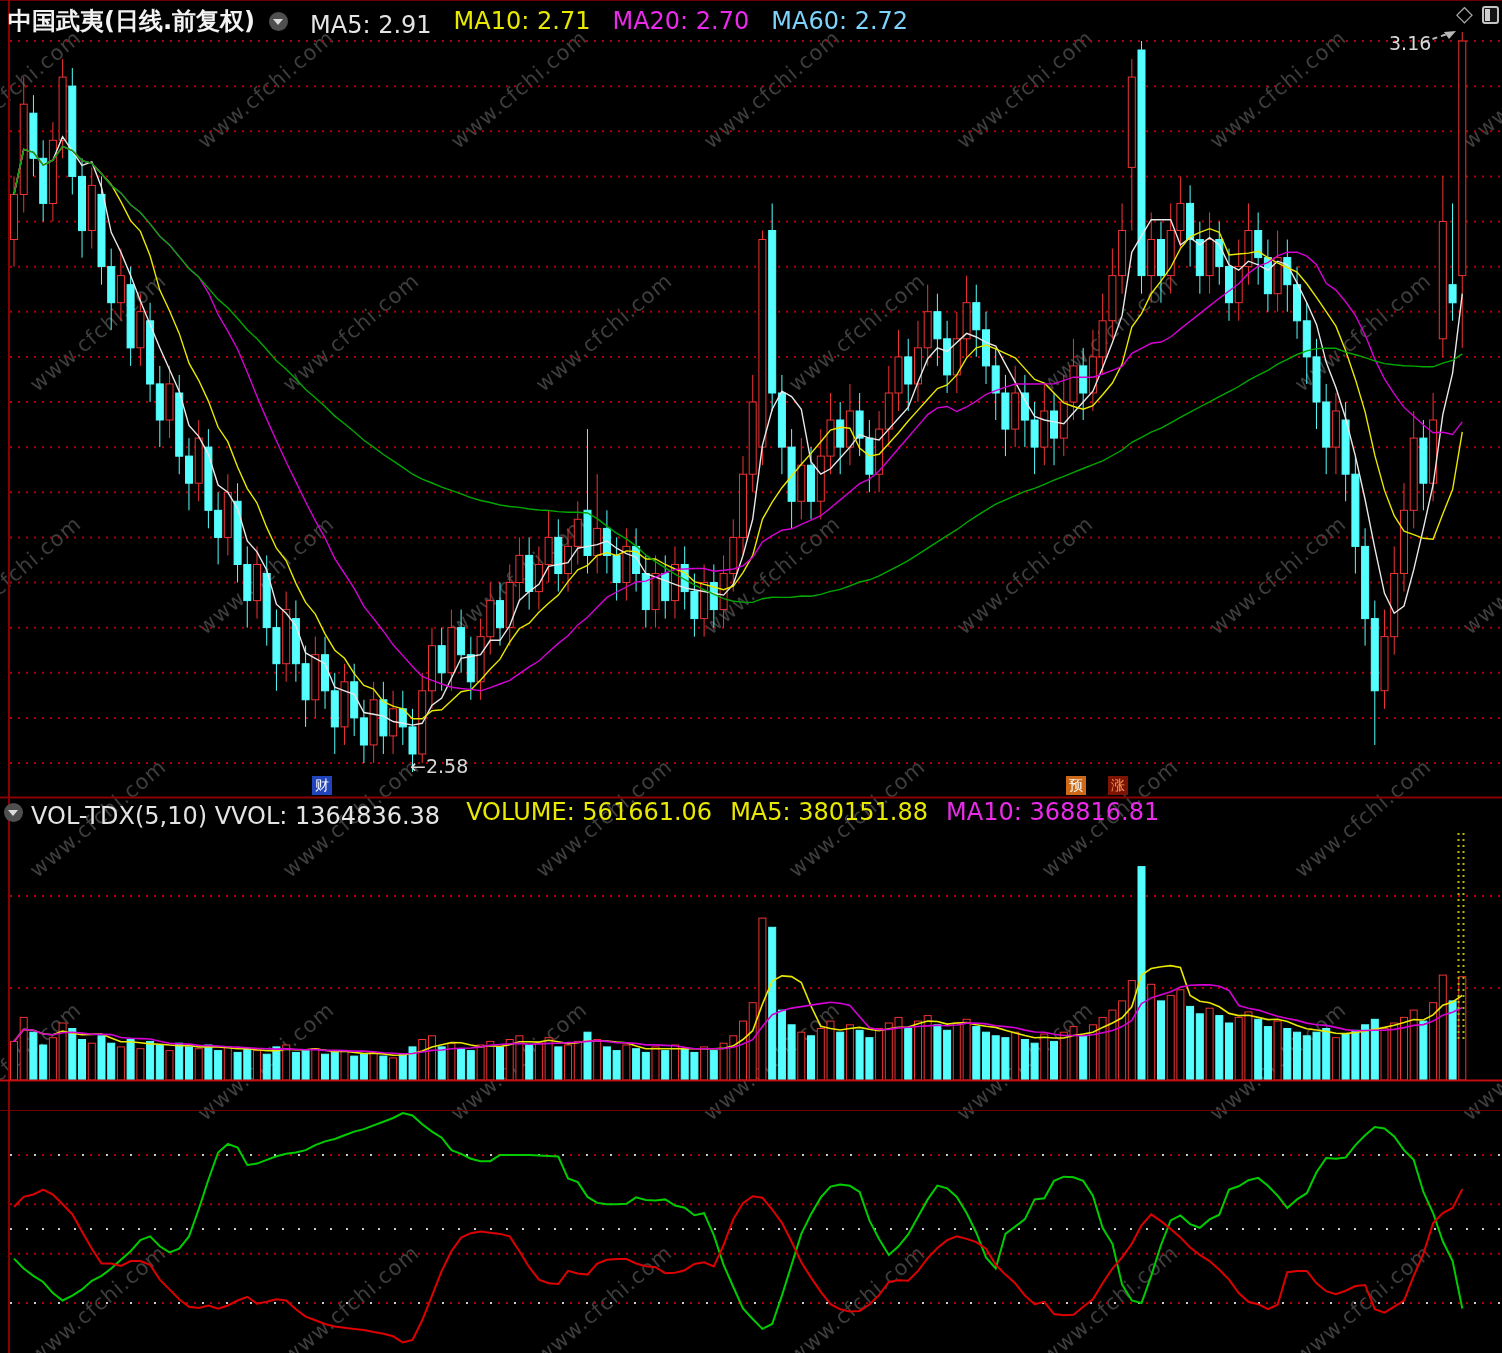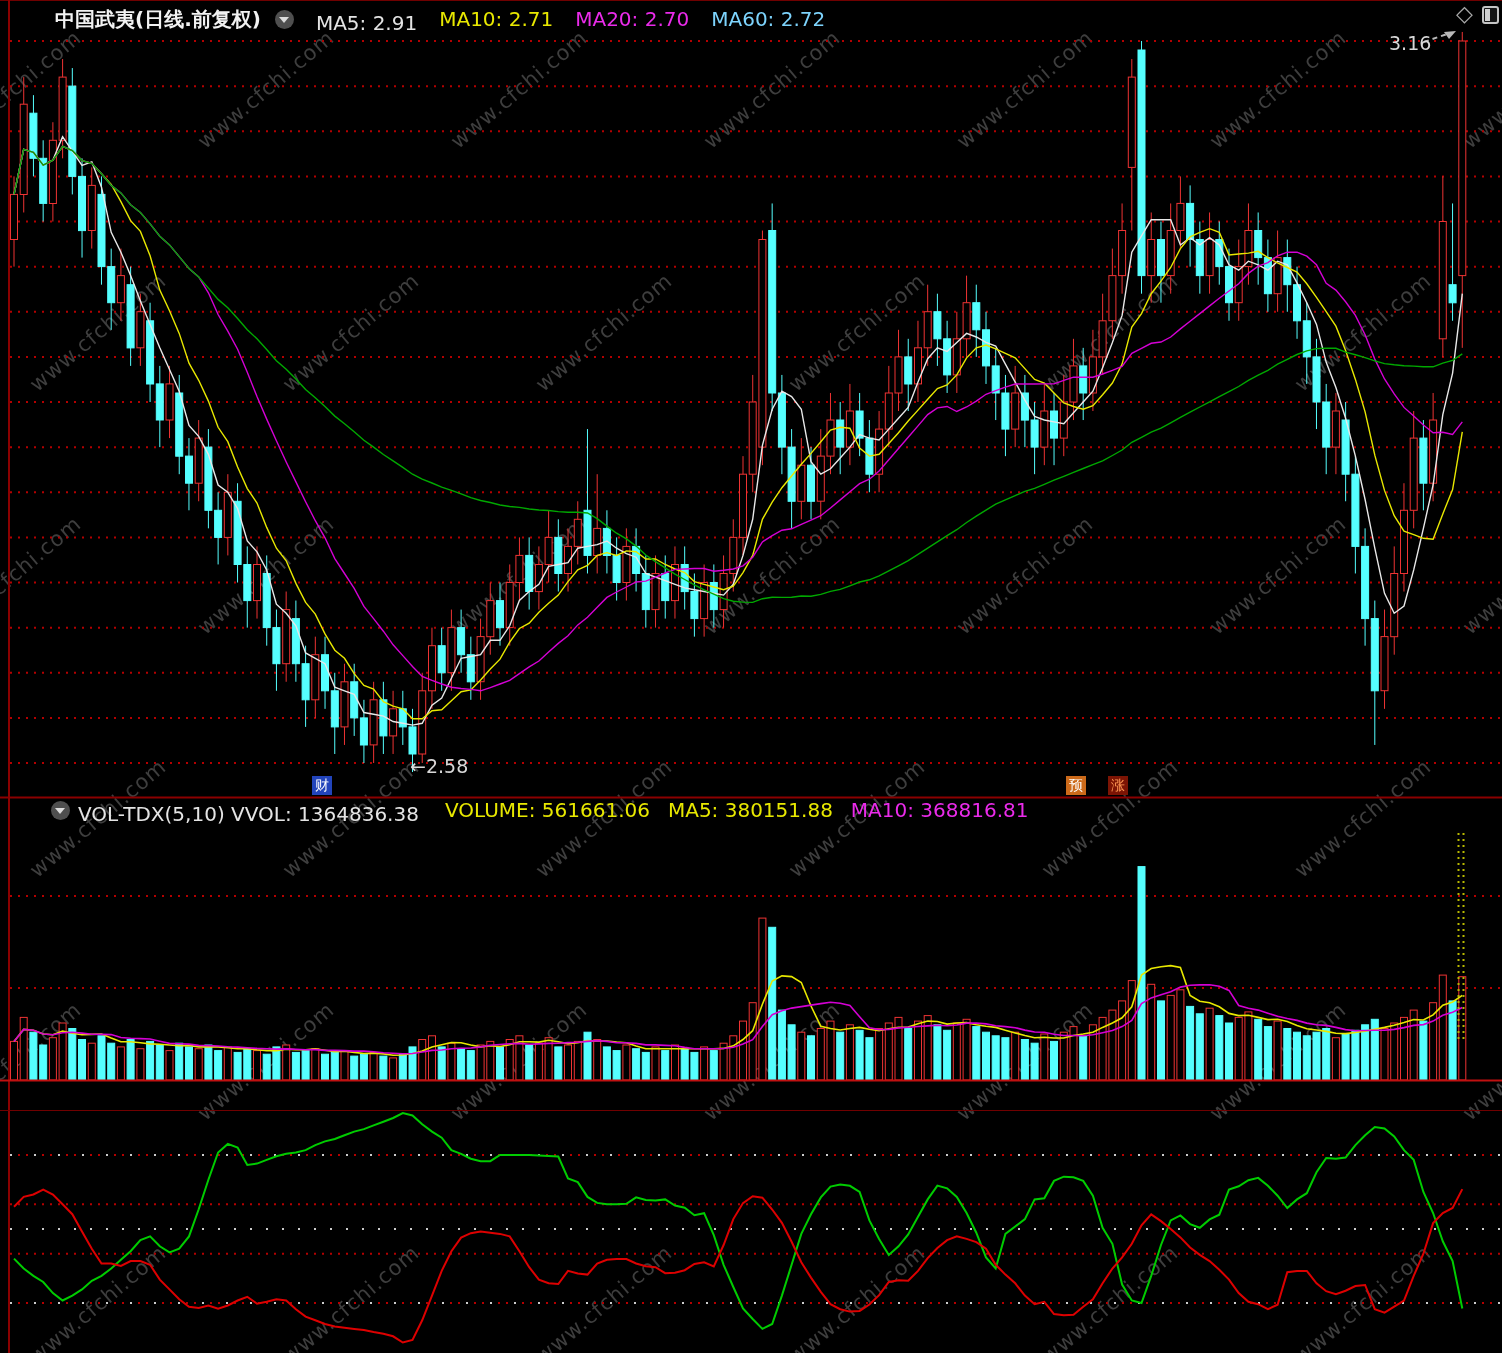--- a/index.html
+++ b/index.html
@@ -1,21 +1,21 @@
 <!DOCTYPE html>
 <html><head>
 <meta charset="utf-8">
 <style>
   html,body{margin:0;padding:0;background:#000;}
   body{width:1502px;height:1353px;font-family:"DejaVu Sans","Liberation Sans",sans-serif;}
   #app{position:relative;width:1502px;height:1353px;background:#000;overflow:hidden;}
   #chart-svg{position:absolute;left:0;top:0;z-index:2;}
   #wm-layer{position:absolute;left:0;top:0;width:100%;height:100%;z-index:1;}
   .wm{position:absolute;color:#3e3e3e;font-size:21px;letter-spacing:1px;transform:rotate(-40deg);transform-origin:left top;white-space:nowrap;}
-  .hdr{position:absolute;display:flex;align-items:center;font-size:20px;white-space:nowrap;z-index:5;padding-left:47px;}
+  .hdr{position:absolute;display:flex;align-items:center;font-size:24px;white-space:nowrap;z-index:5;}
   .hdr span{display:inline-block;}
   .mi{margin-left:22px;}
   .mi2{margin-left:18px;}
   .c-w{color:#e4e4e4;margin-top:8px;}
   .c-y{color:#e8e800;}
   .c-m{color:#ea2bea;text-align:center;}
   .c-g{color:#7dd3fc;}
   .c-r{color:#ee1111;}
   .ttl{color:#f2f2f2;font-weight:600;}
   .chev{width:19px;height:19px;border-radius:50%;background:#4f4f4f;display:inline-block;position:relative;flex:0 0 auto;}

